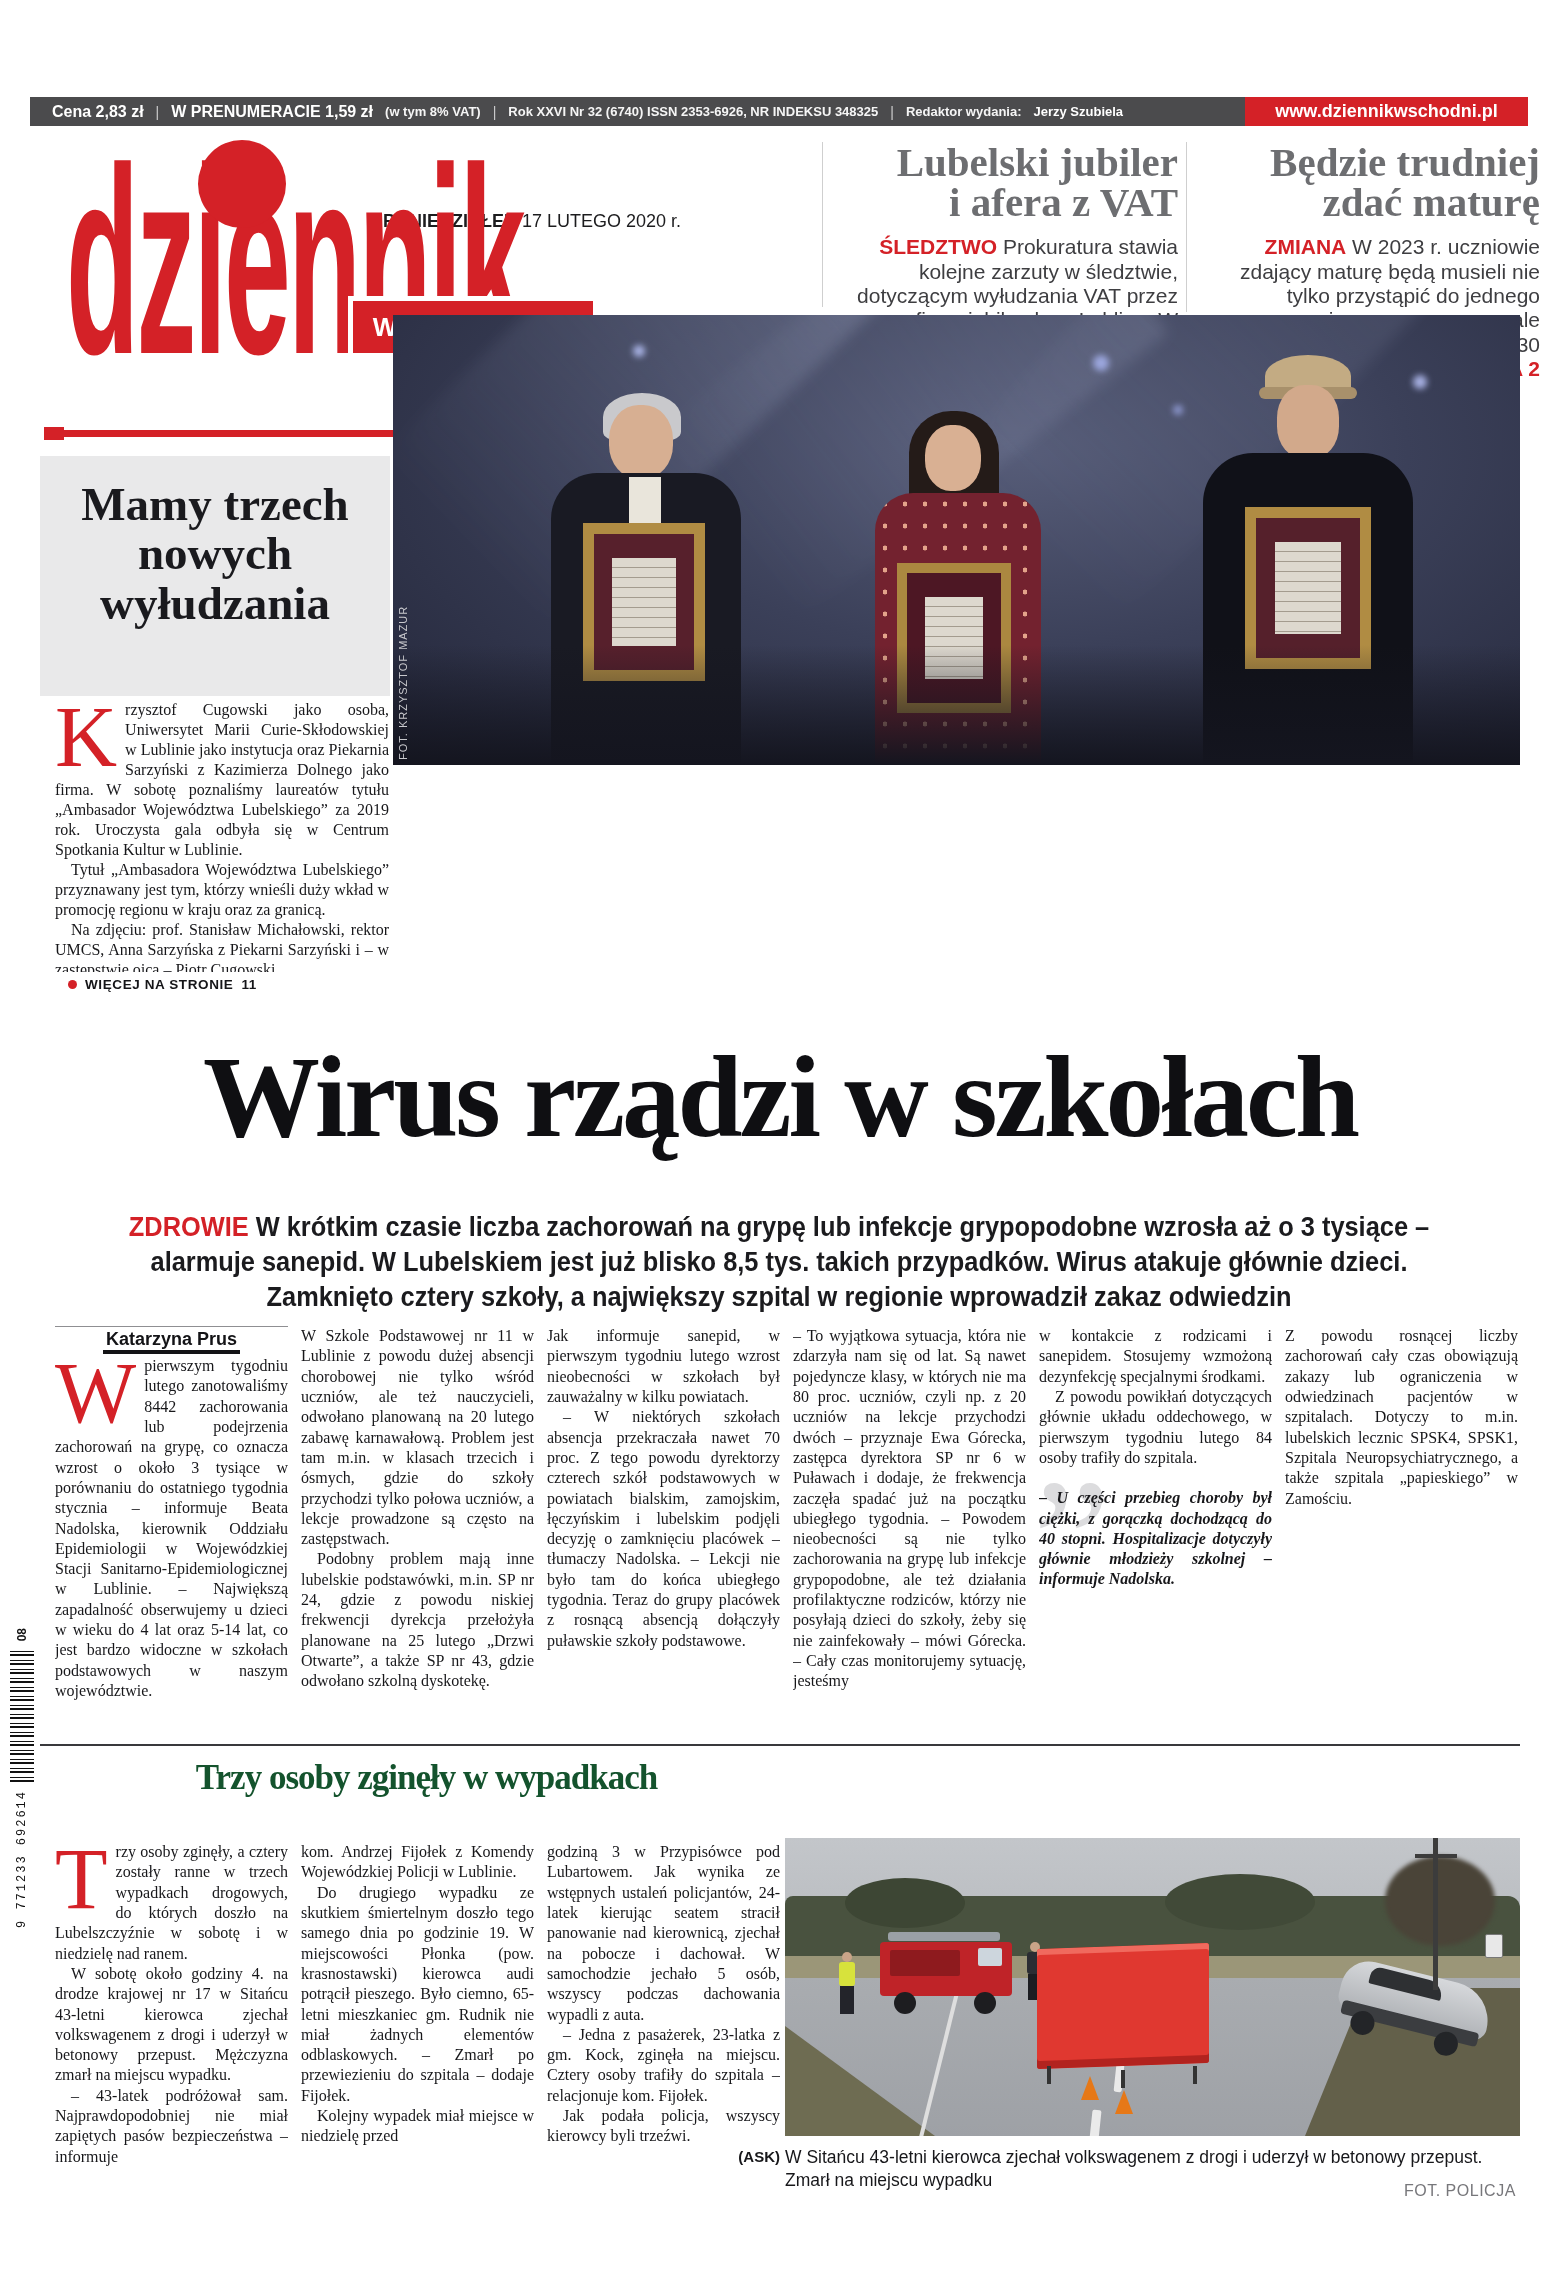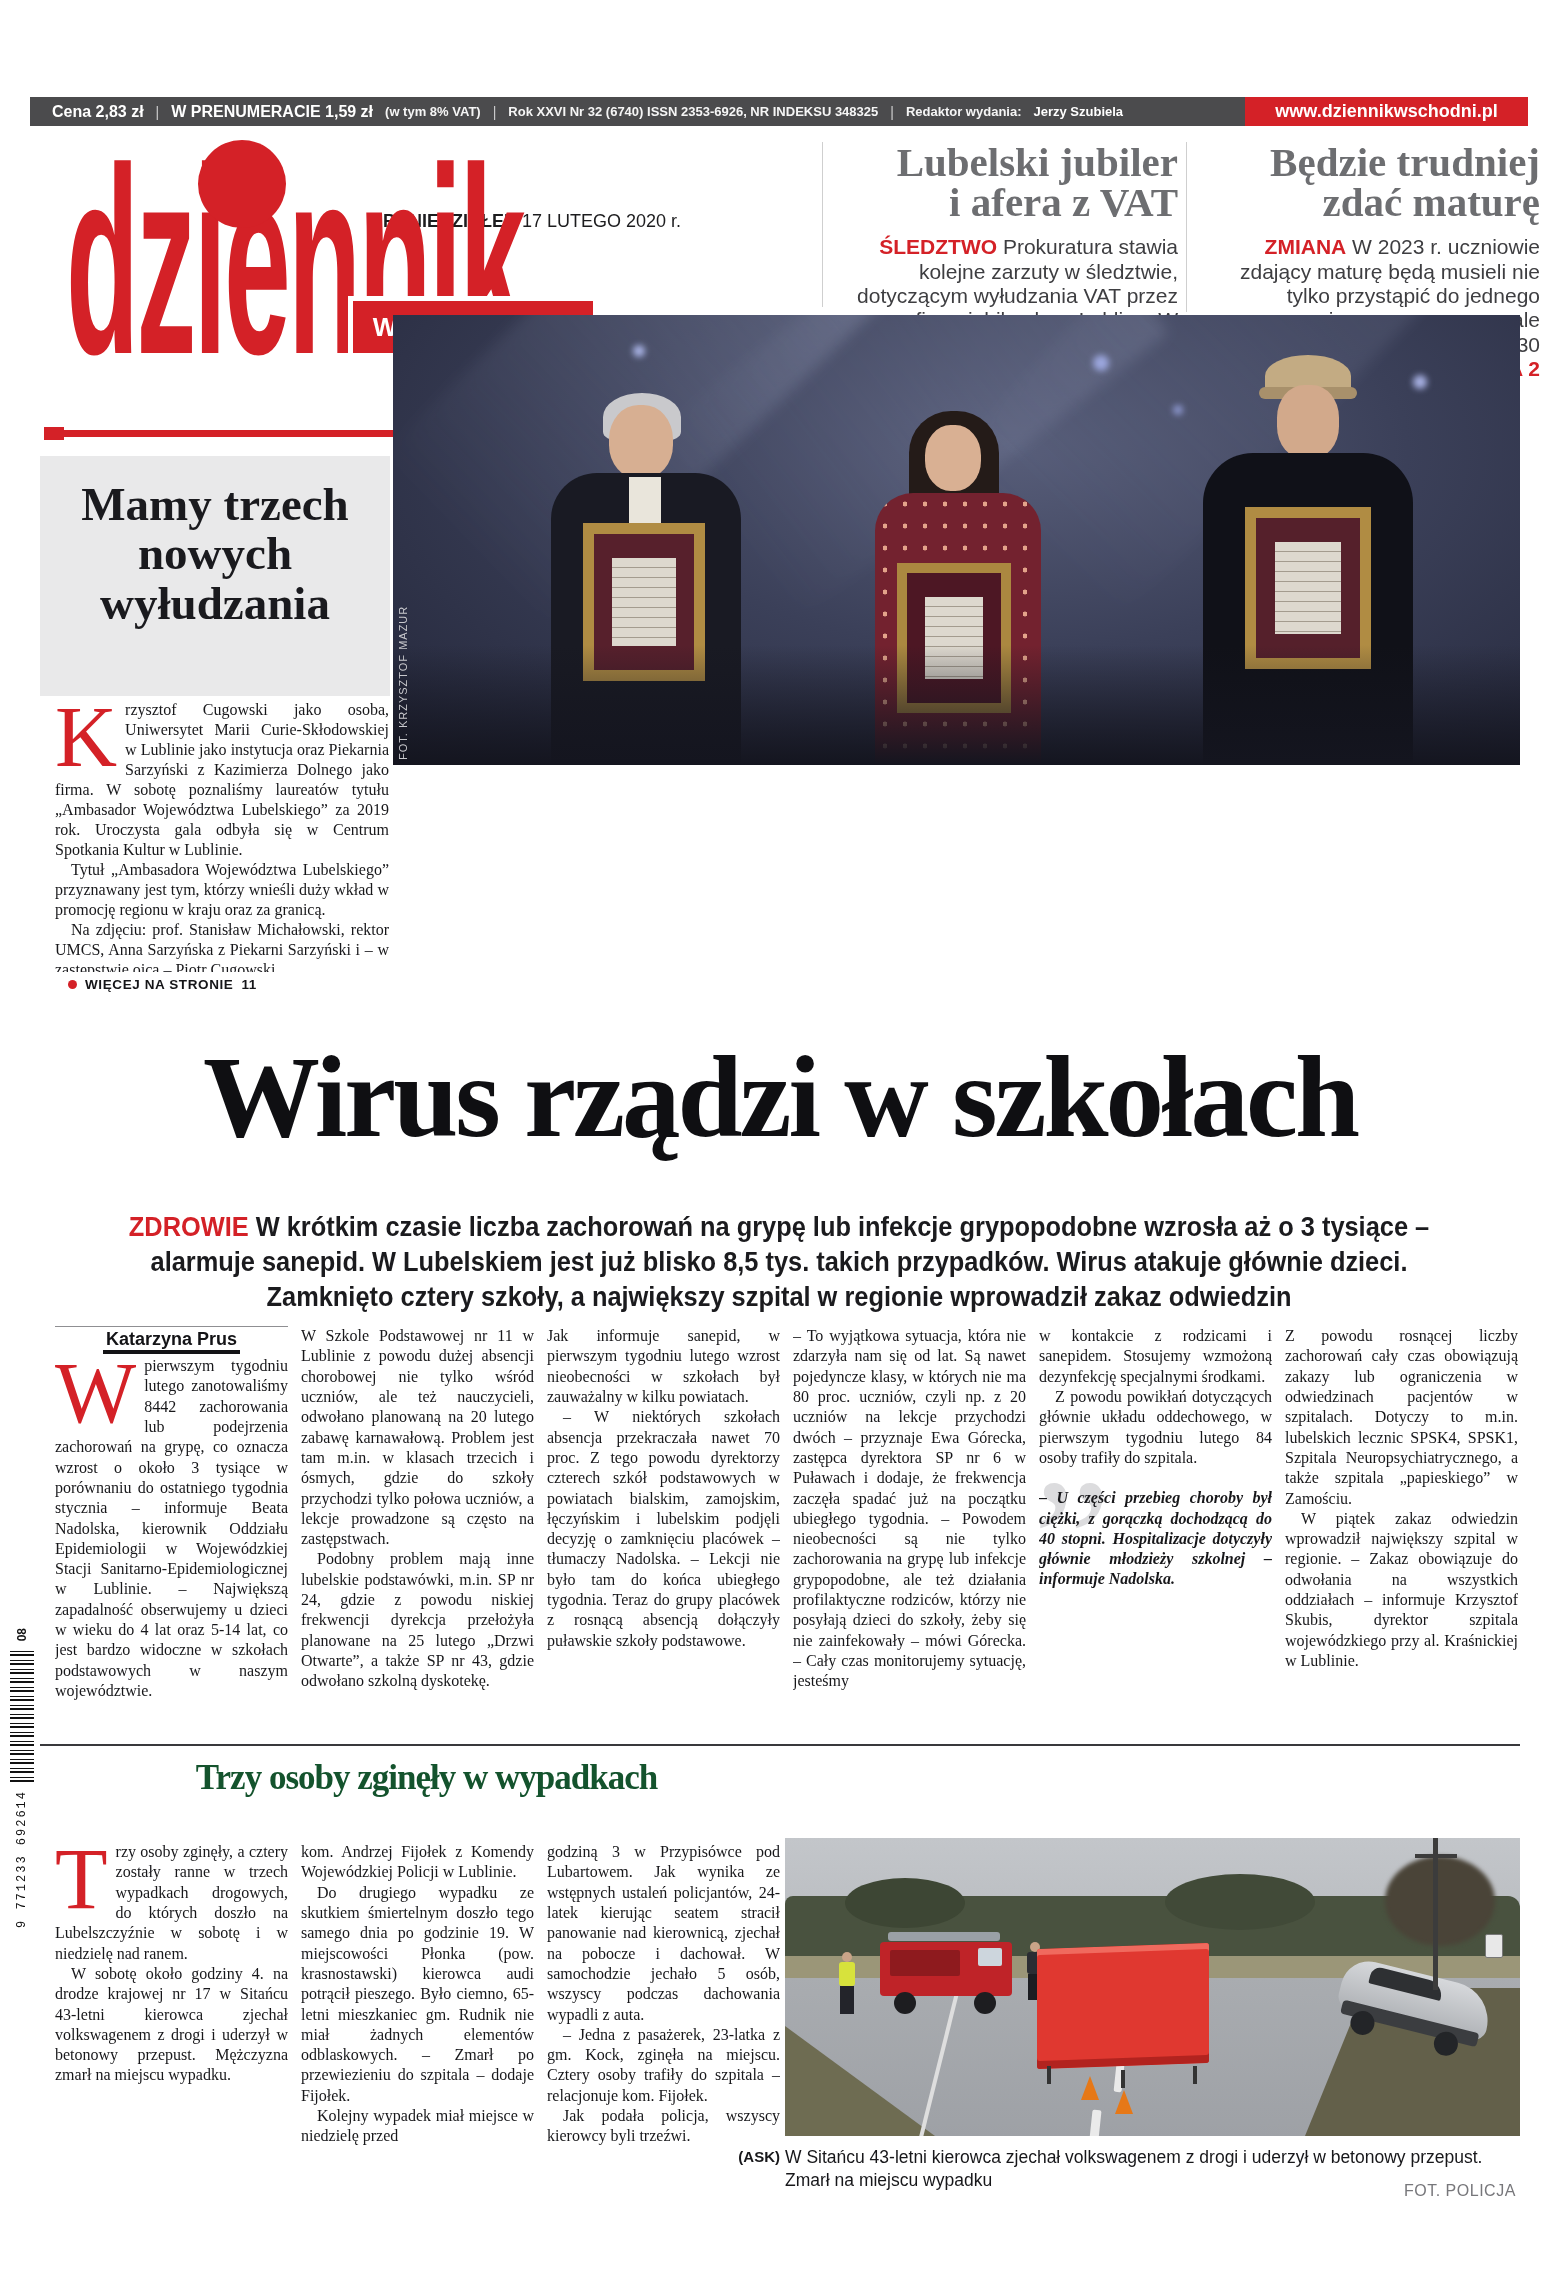--- a/index.html
+++ b/index.html
@@ -246,29 +246,29 @@
   <div class="col" style="left:1039px;">
     <p>w kontakcie z rodzicami i sanepidem. Stosujemy wzmożoną dezynfekcję specjalnymi środkami.</p>
     <p>Z powodu powikłań dotyczących głównie układu oddechowego, w pierwszym tygodniu lutego 84 osoby trafiły do szpitala.</p>
     <div class="pullquote">
       <div class="pq-mark">”</div>
       <p class="pq-text">– U części przebieg choroby był ciężki, z gorączką dochodzącą do 40 stopni. Hospitalizacje dotyczyły głównie młodzieży szkolnej – informuje Nadolska.</p>
     </div>
   </div>
   <div class="col" style="left:1285px;">
     <p>Z powodu rosnącej liczby zachorowań cały czas obowiązują zakazy lub ograniczenia w odwiedzinach pacjentów w szpitalach. Dotyczy to m.in. lubelskich lecznic SPSK4, SPSK1, Szpitala Neuropsychiatrycznego, a także szpitala „papieskiego” w Zamościu.</p>
-    <p>W piątek zakaz odwiedzin wprowadził największy szpital w regionie. – Zakaz obowiązuje do odwołania na wszystkich oddziałach – informuje Krzysztof Skubis, dyrektor szpitala wojewódzkiego przy al. Kraśnickiej w Lublinie.</p>
   </div>
 
   <div class="abs hr-mid"></div>
 
   <h1 class="abs a-head">Trzy osoby zginęły w wypadkach</h1>
   <div class="acol" style="left:55px;">
     <p><span class="dropcap">T</span><span>rzy osoby zginęły, a cztery zostały ranne w trzech wypadkach drogowych, do których doszło na Lubelszczyźnie w sobotę i w niedzielę nad ranem.</span></p>
     <p>W sobotę około godziny 4. na drodze krajowej nr 17 w Sitańcu 43-letni kierowca zjechał volkswagenem z drogi i uderzył w betonowy przepust. Mężczyzna zmarł na miejscu wypadku.</p>
+    <p>– 43-latek podróżował sam. Najprawdopodobniej nie miał zapiętych pasów bezpieczeństwa – informuje</p>
   </div>
   <div class="acol" style="left:301px;">
     <p>kom. Andrzej Fijołek z Komendy Wojewódzkiej Policji w Lublinie.</p>
     <p>Do drugiego wypadku ze skutkiem śmiertelnym doszło tego samego dnia po godzinie 19. W miejscowości Płonka (pow. krasnostawski) kierowca audi potrącił pieszego. Było ciemno, 65-letni mieszkaniec gm. Rudnik nie miał żadnych elementów odblaskowych. – Zmarł po przewiezieniu do szpitala – dodaje Fijołek.</p>
     <p>Kolejny wypadek miał miejsce w niedzielę przed</p>
   </div>
   <div class="acol" style="left:547px;">
     <p>godziną 3 w Przypisówce pod Lubartowem. Jak wynika ze wstępnych ustaleń policjantów, 24-latek kierując seatem stracił panowanie nad kierownicą, zjechał na pobocze i dachował. W samochodzie jechało 5 osób, wszyscy podczas dachowania wypadli z auta.</p>
     <p>– Jedna z pasażerek, 23-latka z gm. Kock, zginęła na miejscu. Cztery osoby trafiły do szpitala – relacjonuje kom. Fijołek.</p>
     <p>Jak podała policja, wszyscy kierowcy byli trzeźwi.</p>

